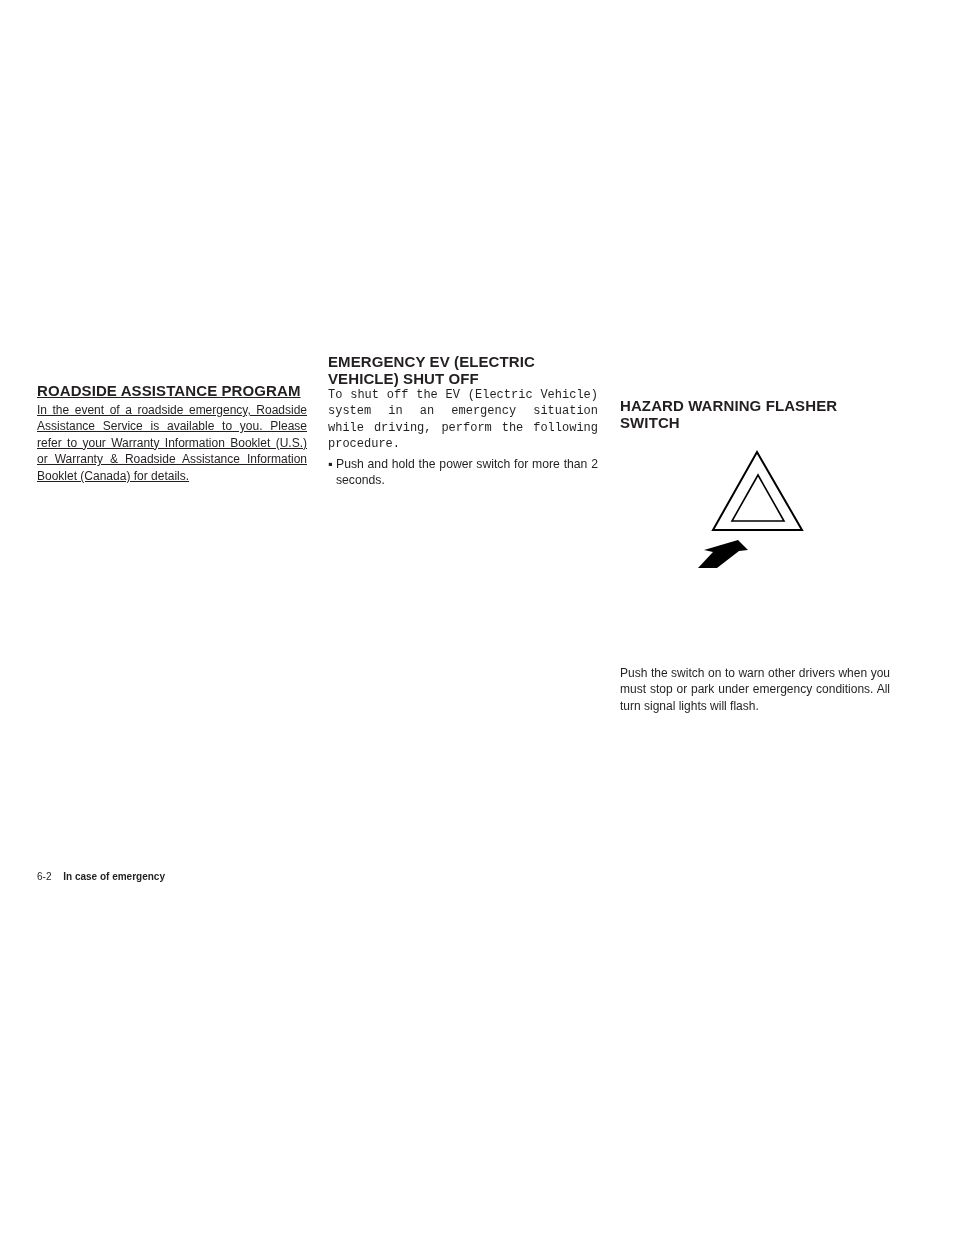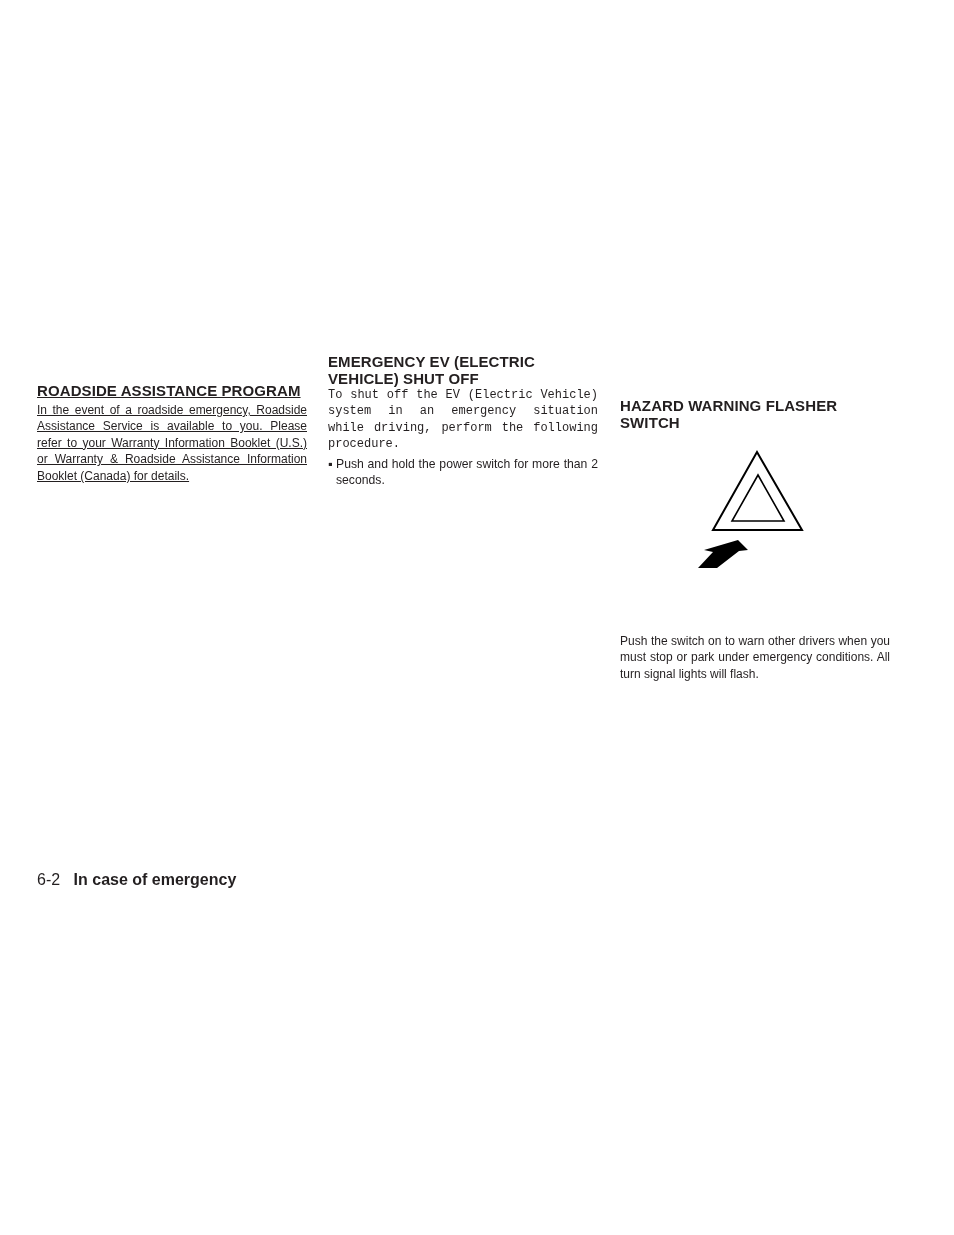--- a/index.html
+++ b/index.html
@@ -5,21 +5,21 @@
   html, body { margin:0; padding:0; background:#ffffff; }
   body { width:954px; height:1235px; position:relative; overflow:hidden;
          font-family:"Liberation Sans", sans-serif; color:#231f20; }
   .col { position:absolute; width:270px; }
   .heading { font-weight:bold; font-size:15px; line-height:17px; margin:0; letter-spacing:0.1px; color:#231f20; }
   .para { font-size:12px; line-height:16.4px; margin:0; text-align:justify; text-align-last:left; }
   .bullets { list-style:none; margin:3px 0 0 0; padding:0; }
   .bullets li { font-size:12.2px; line-height:16.4px; position:relative; padding-left:8px; margin-bottom:3px; text-align:justify; text-align-last:left; }
   .bullets li .mark { position:absolute; left:0; top:0; }
   .figure { position:absolute; left:690px; top:440px; width:130px; height:140px; }
-  .footer { position:absolute; left:37px; top:871px; font-size:16px; }
+  .footer { position:absolute; left:37px; top:871px; font-size:10px; }
   .footer .num { margin-right:9px; }
   .footer .title { font-weight:bold; }
 </style>
 </head>
 <body>
 
 <div class="col" style="left:37px; top:382px;text-decoration:underline;">
   <h2 class="heading">ROADSIDE ASSISTANCE PROGRAM</h2>
   <p class="para" style="margin-top:3px;">In the event of a roadside emergency, Roadside Assistance Service is available to you. Please refer to your Warranty Information Booklet (U.S.) or Warranty &amp; Roadside Assistance Information Booklet (Canada) for details.</p>
 </div>
@@ -43,20 +43,20 @@
 </div>
 
 <div class="figure">
   <svg width="130" height="140" viewBox="690 440 130 140" xmlns="http://www.w3.org/2000/svg">
     <polygon points="757,452 802,530 713,530" fill="none" stroke="#000" stroke-width="2"></polygon>
     <polygon points="758,475 784,521 732,521" fill="none" stroke="#000" stroke-width="1.6"></polygon>
     <polygon points="698,568 713,552 704,550 738,540 748,550 739,551 717,568" fill="#000"></polygon>
   </svg>
 </div>
 
-<div class="col" style="left:620px; top:633px;">
+<div class="col" style="left:620px; top:665px;">
   <p class="para">Push the switch on to warn other drivers when you must stop or park under emergency conditions. All turn signal lights will flash.</p>
 </div>
 
 <div class="footer">
   <span class="num">6-2</span>
   <span class="title">In case of emergency</span>
 </div>
 
 </body></html>

